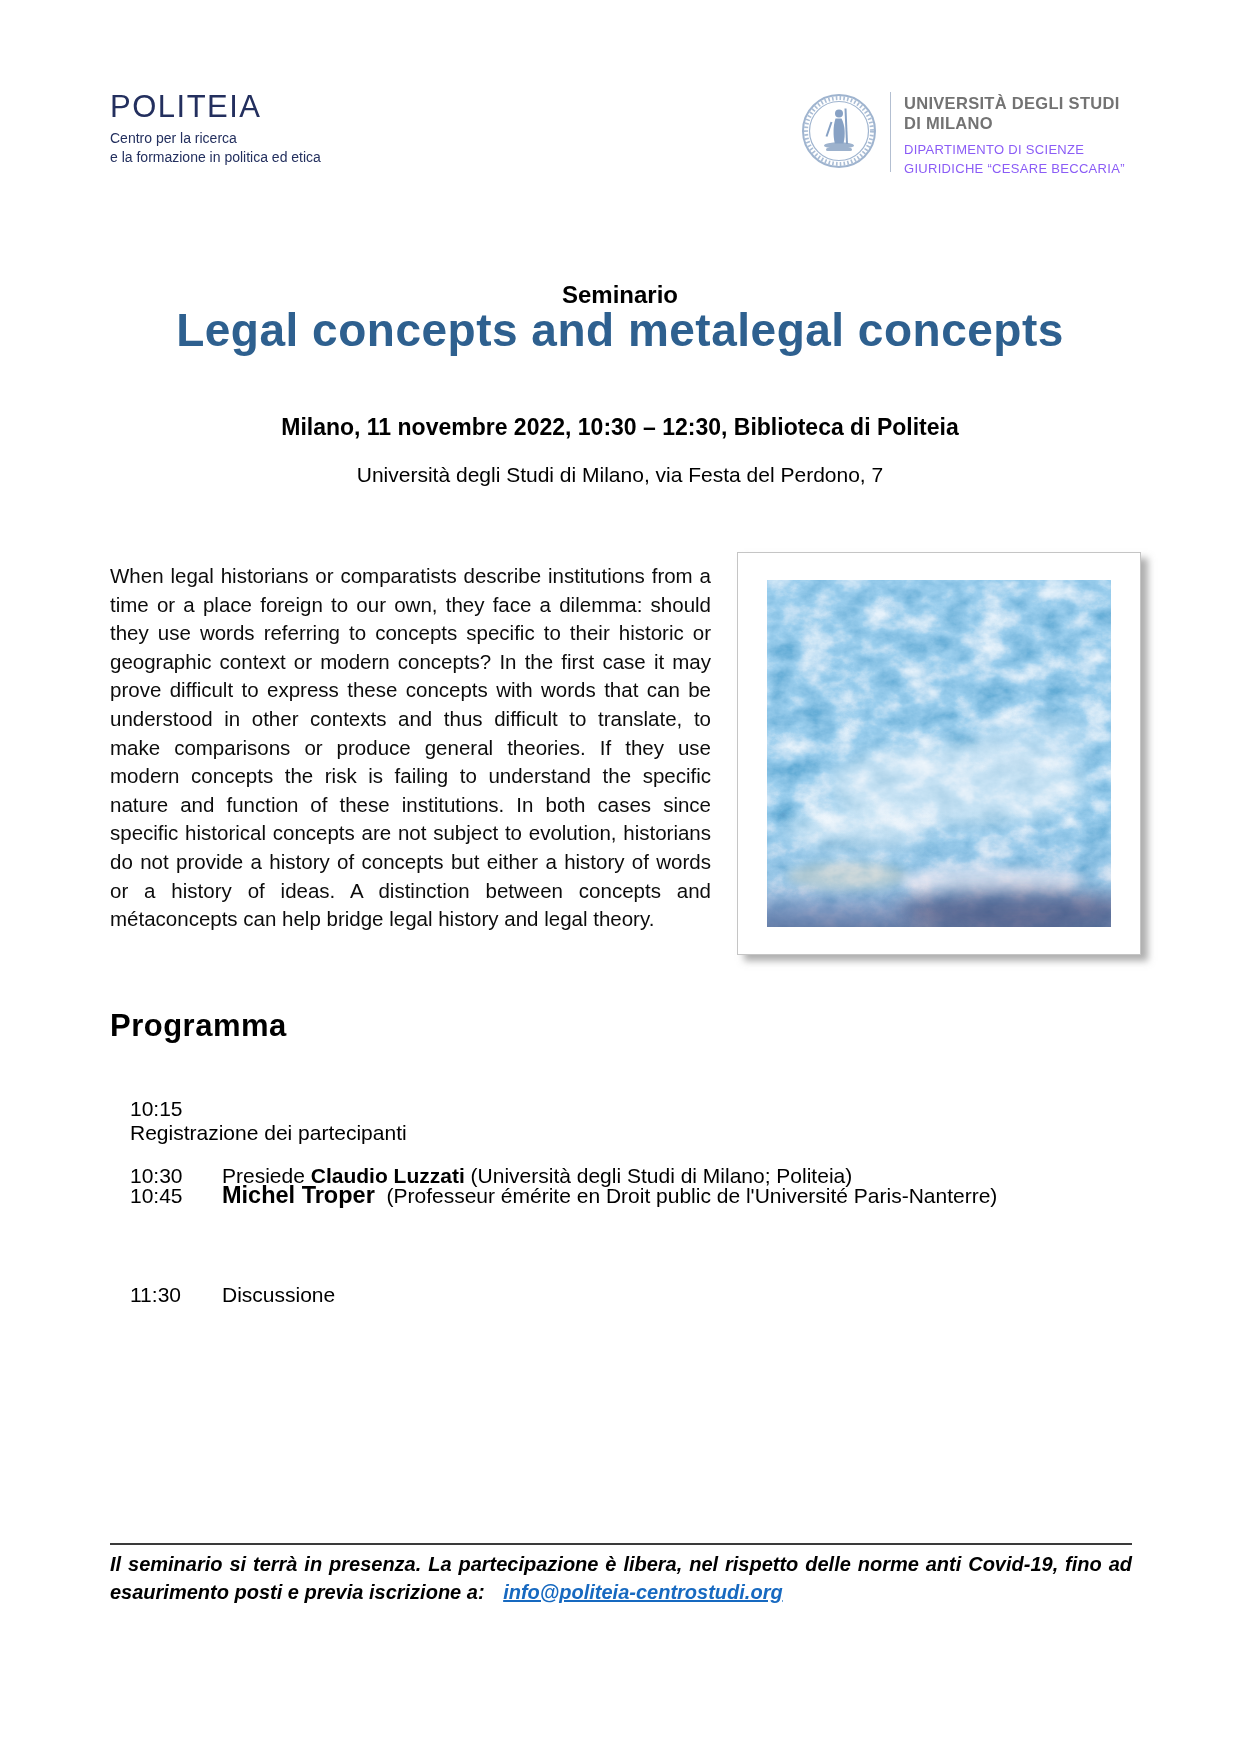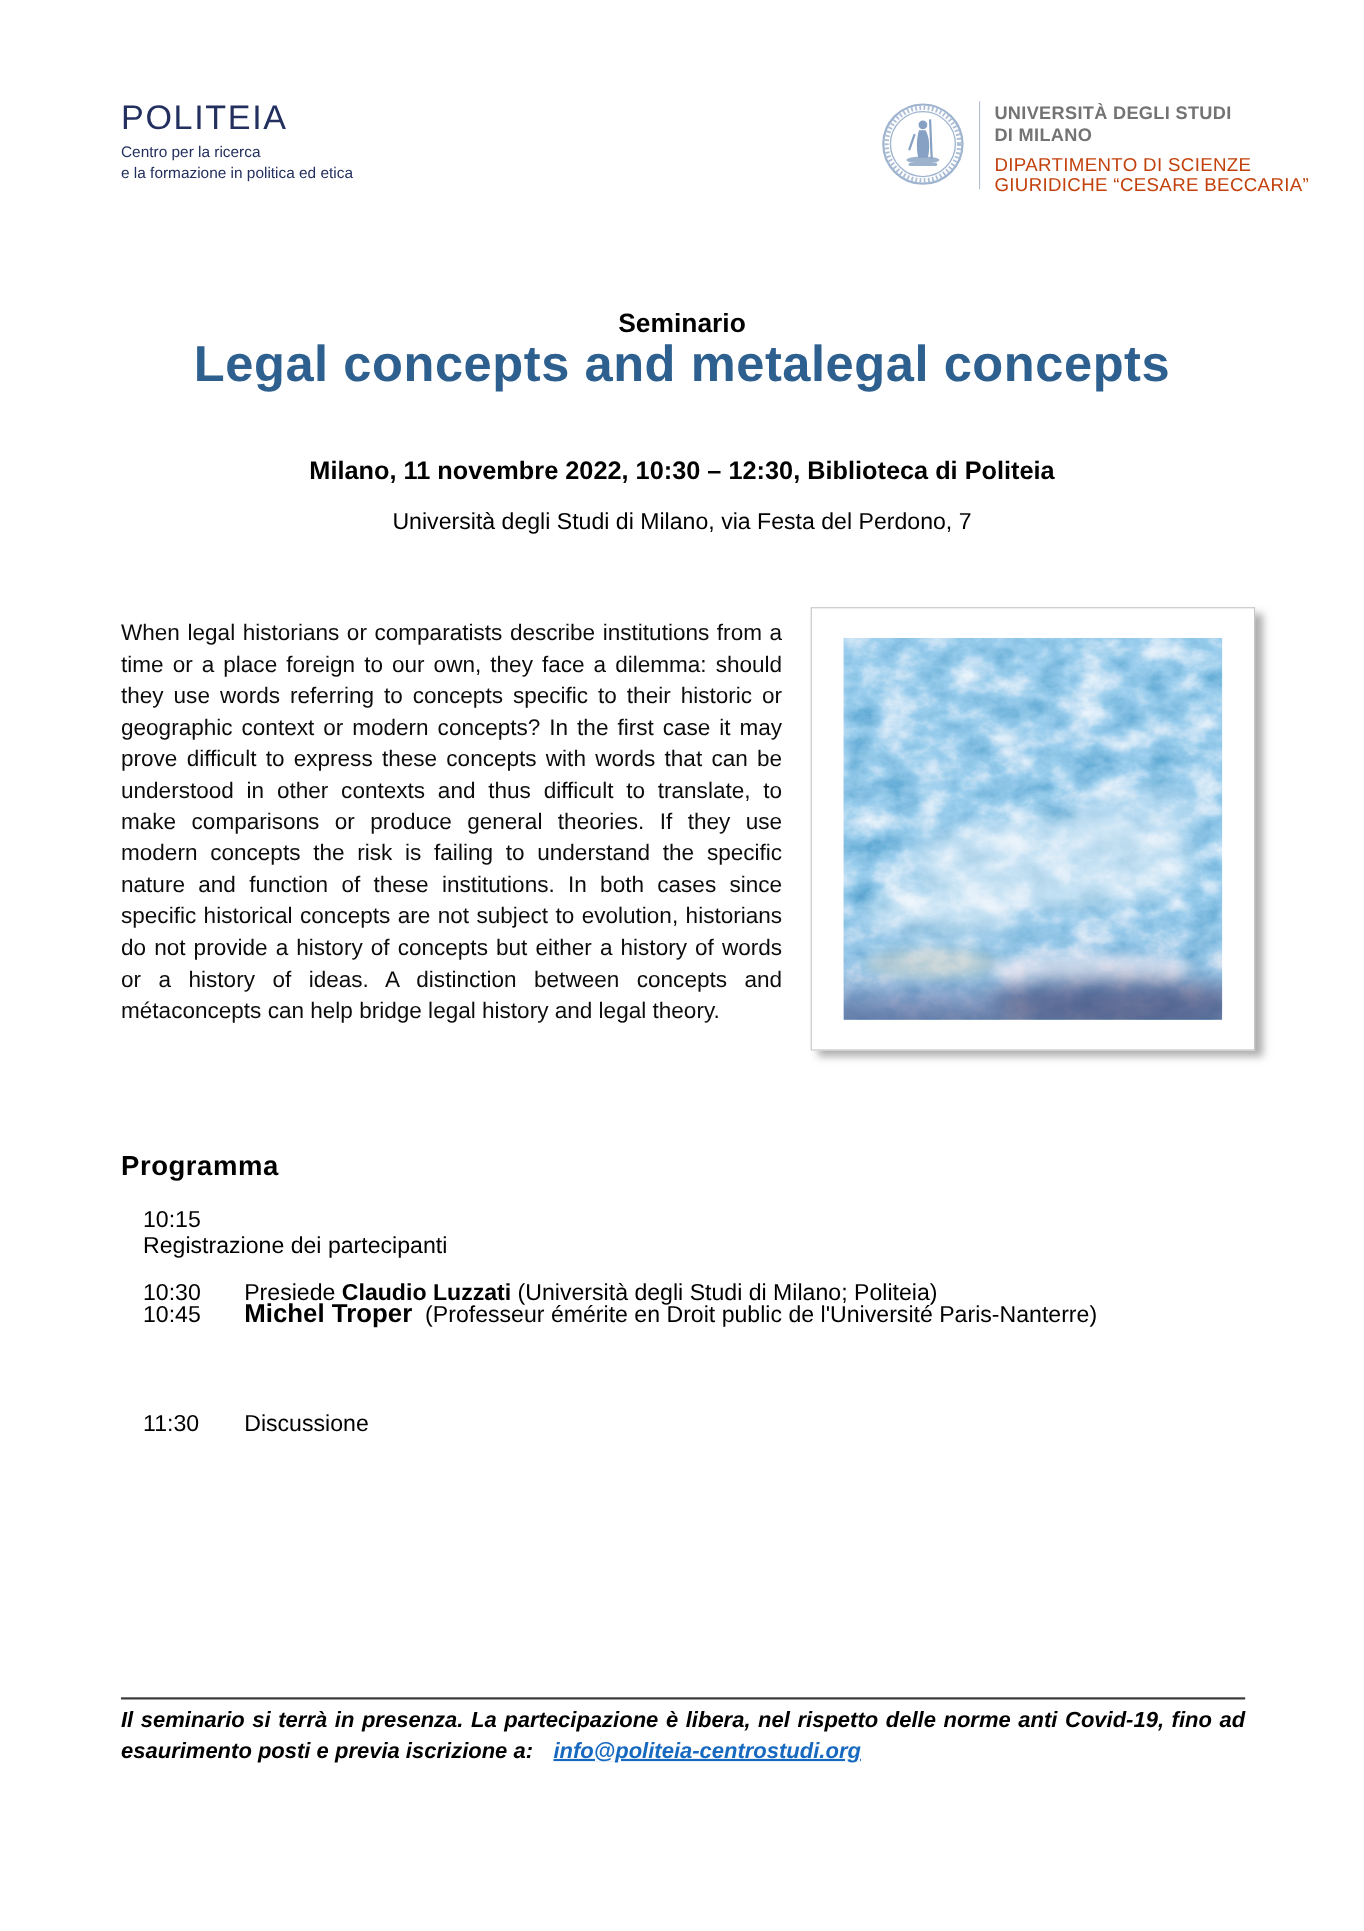--- a/index.html
+++ b/index.html
@@ -15,21 +15,21 @@
   .politeia{position:absolute;left:110px;top:90px;color:#232f5e;}
   .politeia-title{font-size:31px;letter-spacing:1.5px;line-height:34px;}
   .politeia-sub{font-size:14px;line-height:19px;}
   .politeia-sub.first{margin-top:5px;}
   
   .unimi{position:absolute;left:800px;top:92px;display:flex;align-items:flex-start;}
   .unimi-seal{width:78px;height:78px;flex:0 0 auto;}
   .unimi-divider{width:1px;height:80px;background:#b3bfd1;margin:0 13px 0 12px;}
   .unimi-text{padding-top:2px;}
   .unimi-name{font-size:16.5px;line-height:19.5px;font-weight:bold;color:#737373;letter-spacing:0.3px;}
-  .unimi-dept{font-size:17px;line-height:18.5px;color:#c2410c;letter-spacing:0.3px;}
+  .unimi-dept{font-size:13px;line-height:18.5px;color:#8b5cf6;letter-spacing:0.3px;}
   .unimi-dept.first{margin-top:8px;}
   
   .kicker{position:absolute;left:0;top:281px;width:100%;text-align:center;font-size:24px;font-weight:bold;}
   .main-title{position:absolute;left:0;top:303px;width:100%;text-align:center;font-size:46px;font-weight:bold;color:#2e608f;letter-spacing:0.5px;}
   .date-line{position:absolute;left:0;top:414px;width:100%;text-align:center;font-size:23px;font-weight:bold;}
   .venue-line{position:absolute;left:0;top:463px;width:100%;text-align:center;font-size:21px;}
   
   .abstract{
     position:absolute;left:110px;top:562px;width:601px;
     font-size:20.5px;line-height:28.6px;text-align:justify;color:#0c0c0c;
@@ -37,21 +37,21 @@
   
   .art-frame{
     position:absolute;left:737px;top:552px;width:404px;height:403px;
     box-sizing:border-box;background:#ffffff;
     border:1px solid #c5c5c5;
     box-shadow:7px 6px 7px rgba(110,110,110,0.55), inset 0 0 0 2px #ffffff;
     padding:27px 29px;
   }
   .art-frame svg{width:100%;height:100%;display:block;}
   
-  .program-heading{position:absolute;left:110px;top:1046px;font-size:25px;font-weight:bold;letter-spacing:0.5px;}
+  .program-heading{position:absolute;left:110px;top:1008px;font-size:31px;font-weight:bold;letter-spacing:0.5px;}
   .program-row{position:absolute;left:130px;display:flex;font-size:21px;}
   .program-row.r0{top:1097px;flex-direction:column;}
   .program-row.r1{top:1164px;}
   .program-row.r2{top:1184px;}
   .program-row.r3{top:1283px;}
   .program-time{width:92px;flex:0 0 auto;}
   .program-text{white-space:pre-wrap;}
   .program-bold{font-weight:bold;}
   .program-row.r2 .program-bold{font-size:23.5px;line-height:21px;}
   

